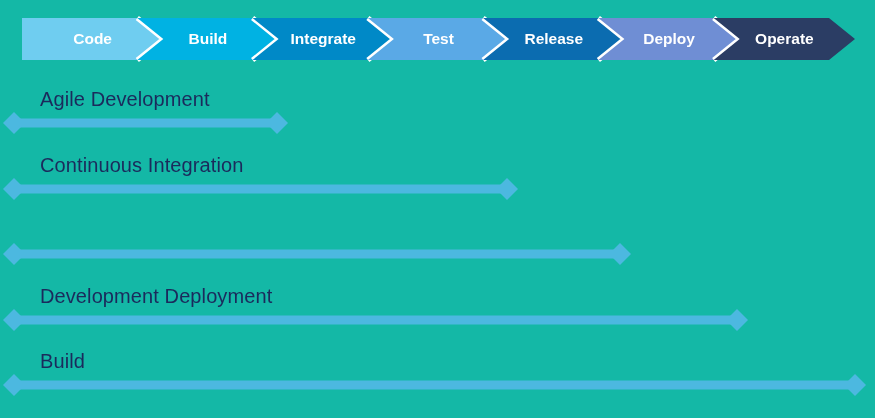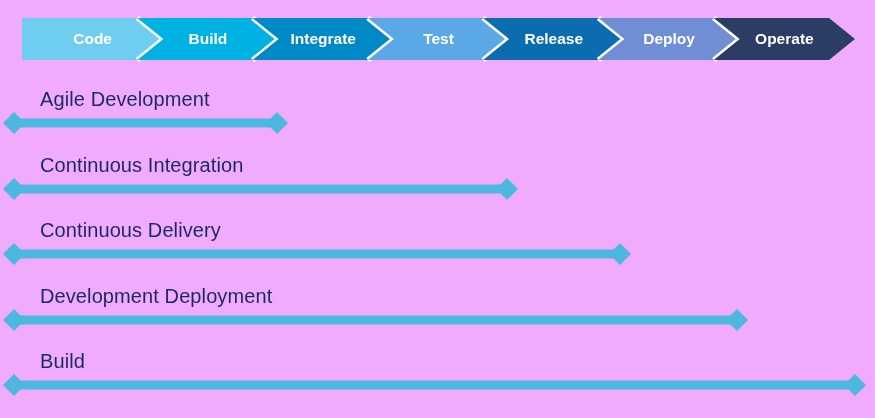--- a/index.html
+++ b/index.html
@@ -9,21 +9,21 @@
     background: #ffffff;
   }
   body {
     font-family: "Liberation Sans", sans-serif;
     -webkit-font-smoothing: antialiased;
   }
   #canvas {
     position: relative;
     width: 875px;
     height: 418px;
-    background: #f0abfc;
+    background: #14b8a6;
     overflow: hidden;
   }
 
   
   #pipeline {
     position: absolute;
     left: 0;
     top: 0;
     width: 875px;
     height: 78px;
@@ -101,21 +101,20 @@
       </div>
       <div class="practice-row" style="top: 153.5px;">
         <div class="practice-label" style="color: rgb(27, 42, 92); text-align: right;">Continuous Integration</div>
         <svg class="practice-bar-svg" width="875" height="26" viewBox="0 0 875 26">
           <rect x="14" y="8.5" width="493" height="9" fill="#4cb8e0"></rect>
           <polygon points="14,2 25,13 14,24 3,13" fill="#4cb8e0"></polygon>
           <polygon points="507,2 518,13 507,24 496,13" fill="#4cb8e0"></polygon>
         </svg>
       </div>
       <div class="practice-row" style="top: 219px;">
-        <div class="practice-label" style="color: rgb(27, 42, 92);">Continuous Delivery</div>
         <svg class="practice-bar-svg" width="875" height="26" viewBox="0 0 875 26">
           <rect x="14" y="8.5" width="606" height="9" fill="#4cb8e0"></rect>
           <polygon points="14,2 25,13 14,24 3,13" fill="#4cb8e0"></polygon>
           <polygon points="620,2 631,13 620,24 609,13" fill="#4cb8e0"></polygon>
         </svg>
       </div>
       <div class="practice-row" style="top: 284.5px;">
         <div class="practice-label" style="color: rgb(27, 42, 92);">Development Deployment</div>
         <svg class="practice-bar-svg" width="875" height="26" viewBox="0 0 875 26">
           <rect x="14" y="8.5" width="723" height="9" fill="#4cb8e0"></rect>

